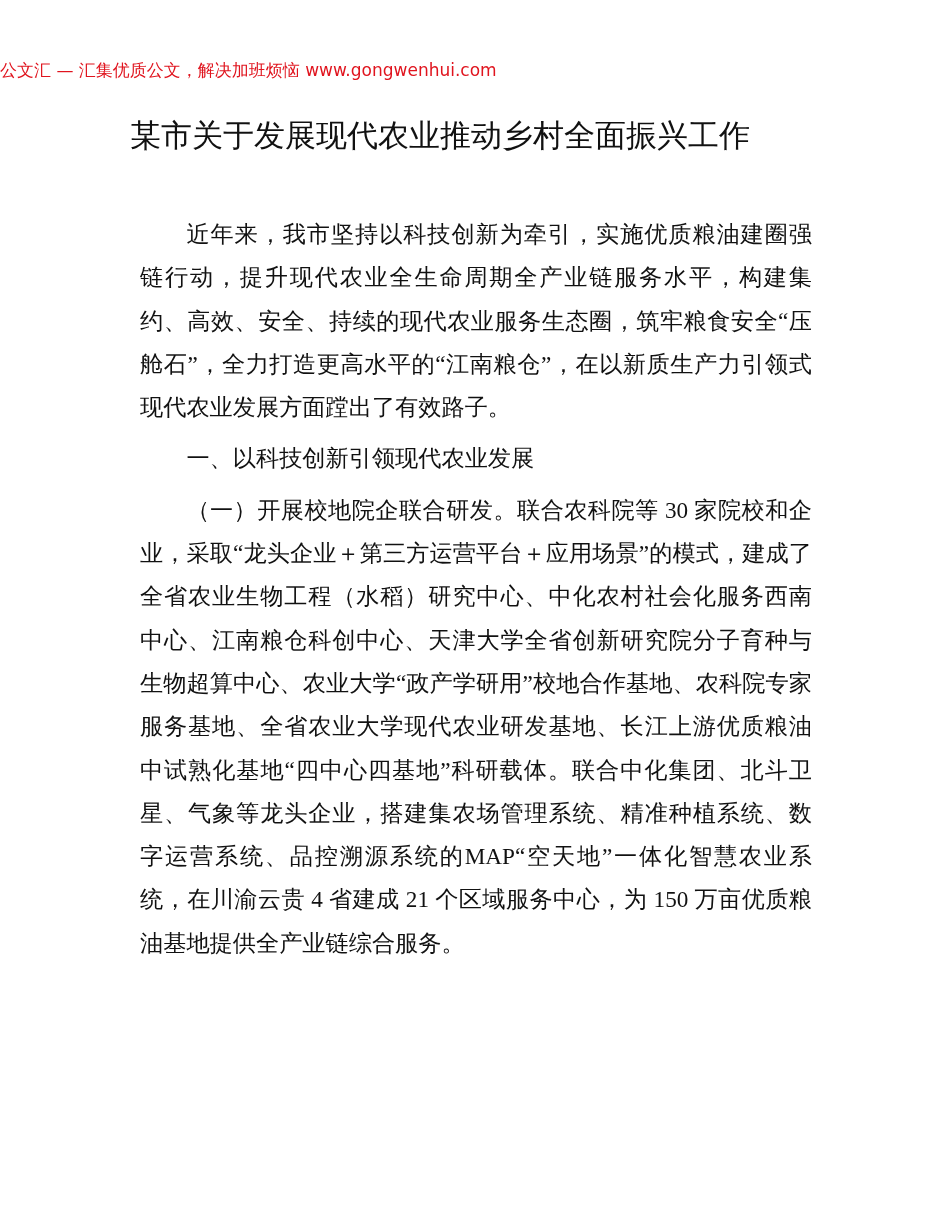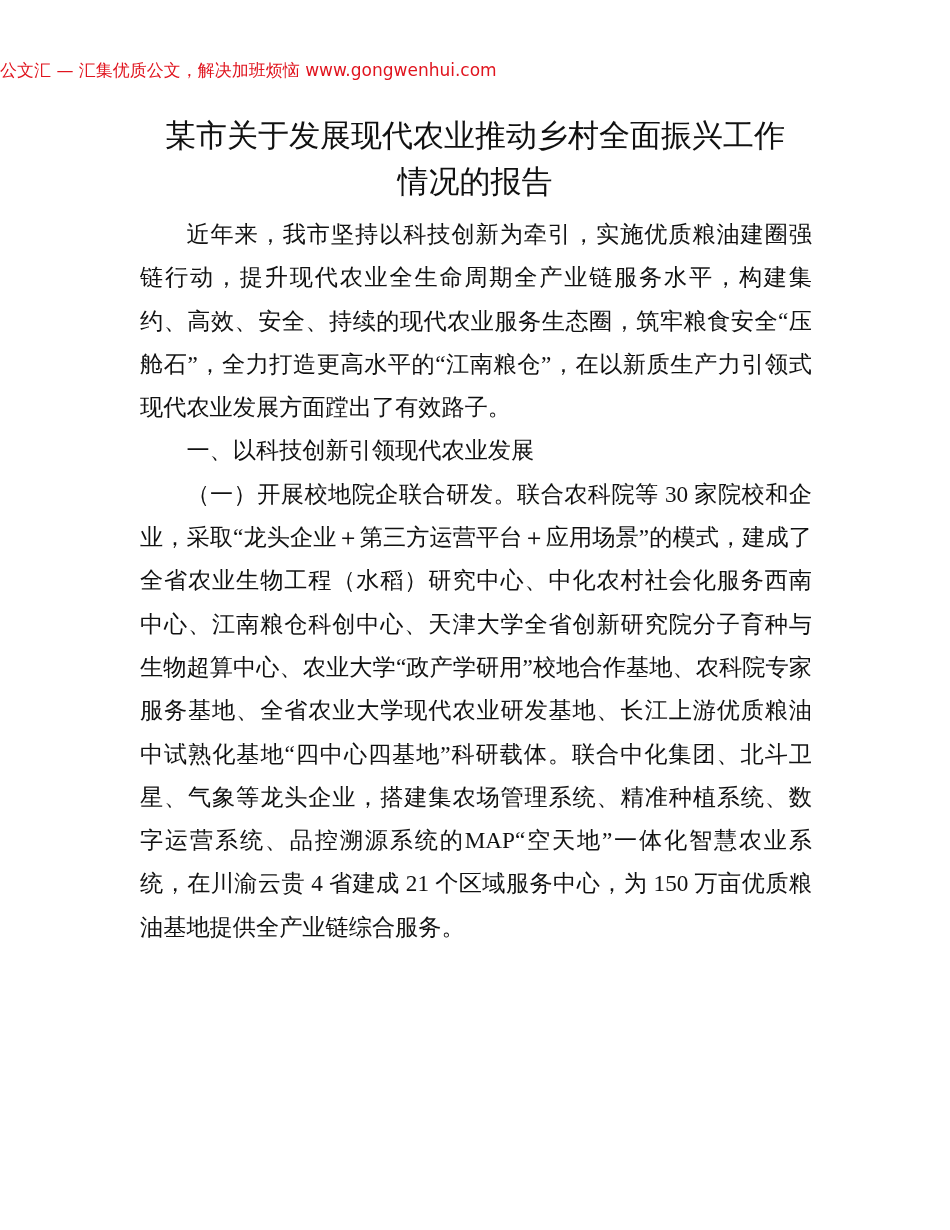--- a/index.html
+++ b/index.html
@@ -1,33 +1,32 @@
 <!DOCTYPE html>
 <html><head>
 <meta charset="utf-8">
 <style>
   html, body { margin: 0; padding: 0; background: #ffffff; }
   body { width: 950px; height: 1230px; position: relative; overflow: hidden;
          font-family: "DejaVu Sans", "Liberation Sans", sans-serif; color: #111111; }
   .banner { position: absolute; top: 57px; left: 0; width: 950px; 
             font-size: 17px; color: #e0141e; line-height: 26px; white-space: nowrap; }
-  .title { position: absolute; top: 112px; left: 130px; width: 690px; text-align: center;
+  .title { position: absolute; top: 112px; left: 130px; width: 690px; text-align: left;
            font-size: 31px; line-height: 46px; color: #111111; letter-spacing: 0px; }
   .content { position: absolute; top: 213px; left: 140px; width: 672px; font-size: 23.2px;
              line-height: 43.3px; text-align: justify; font-family: Liberation Serif, serif; }
   .content p { margin: 0; text-indent: 2em; }
-  .content p.gap { margin-top: 0; }
+  .content p.gap { margin-top: 8px; }
 </style>
 </head>
 <body>
 
 <div class="banner">公文汇 — 汇集优质公文，解决加班烦恼 www.gongwenhui.com</div>
 
 <div class="title">
   <div>某市关于发展现代农业推动乡村全面振兴工作</div>
-  <div>情况的报告</div>
 </div>
 
 <div class="content">
   <p>近年来，我市坚持以科技创新为牵引，实施优质粮油建圈强链行动，提升现代农业全生命周期全产业链服务水平，构建集约、高效、安全、持续的现代农业服务生态圈，筑牢粮食安全“压舱石”，全力打造更高水平的“江南粮仓”，在以新质生产力引领式现代农业发展方面蹚出了有效路子。</p>
   <p class="gap">一、以科技创新引领现代农业发展</p>
   <p class="gap">（一）开展校地院企联合研发。联合农科院等 30 家院校和企业，采取“龙头企业＋第三方运营平台＋应用场景”的模式，建成了全省农业生物工程（水稻）研究中心、中化农村社会化服务西南中心、江南粮仓科创中心、天津大学全省创新研究院分子育种与生物超算中心、农业大学“政产学研用”校地合作基地、农科院专家服务基地、全省农业大学现代农业研发基地、长江上游优质粮油中试熟化基地“四中心四基地”科研载体。联合中化集团、北斗卫星、气象等龙头企业，搭建集农场管理系统、精准种植系统、数字运营系统、品控溯源系统的MAP“空天地”一体化智慧农业系统，在川渝云贵 4 省建成 21 个区域服务中心，为 150 万亩优质粮油基地提供全产业链综合服务。</p>
 </div>
 
 </body></html>

